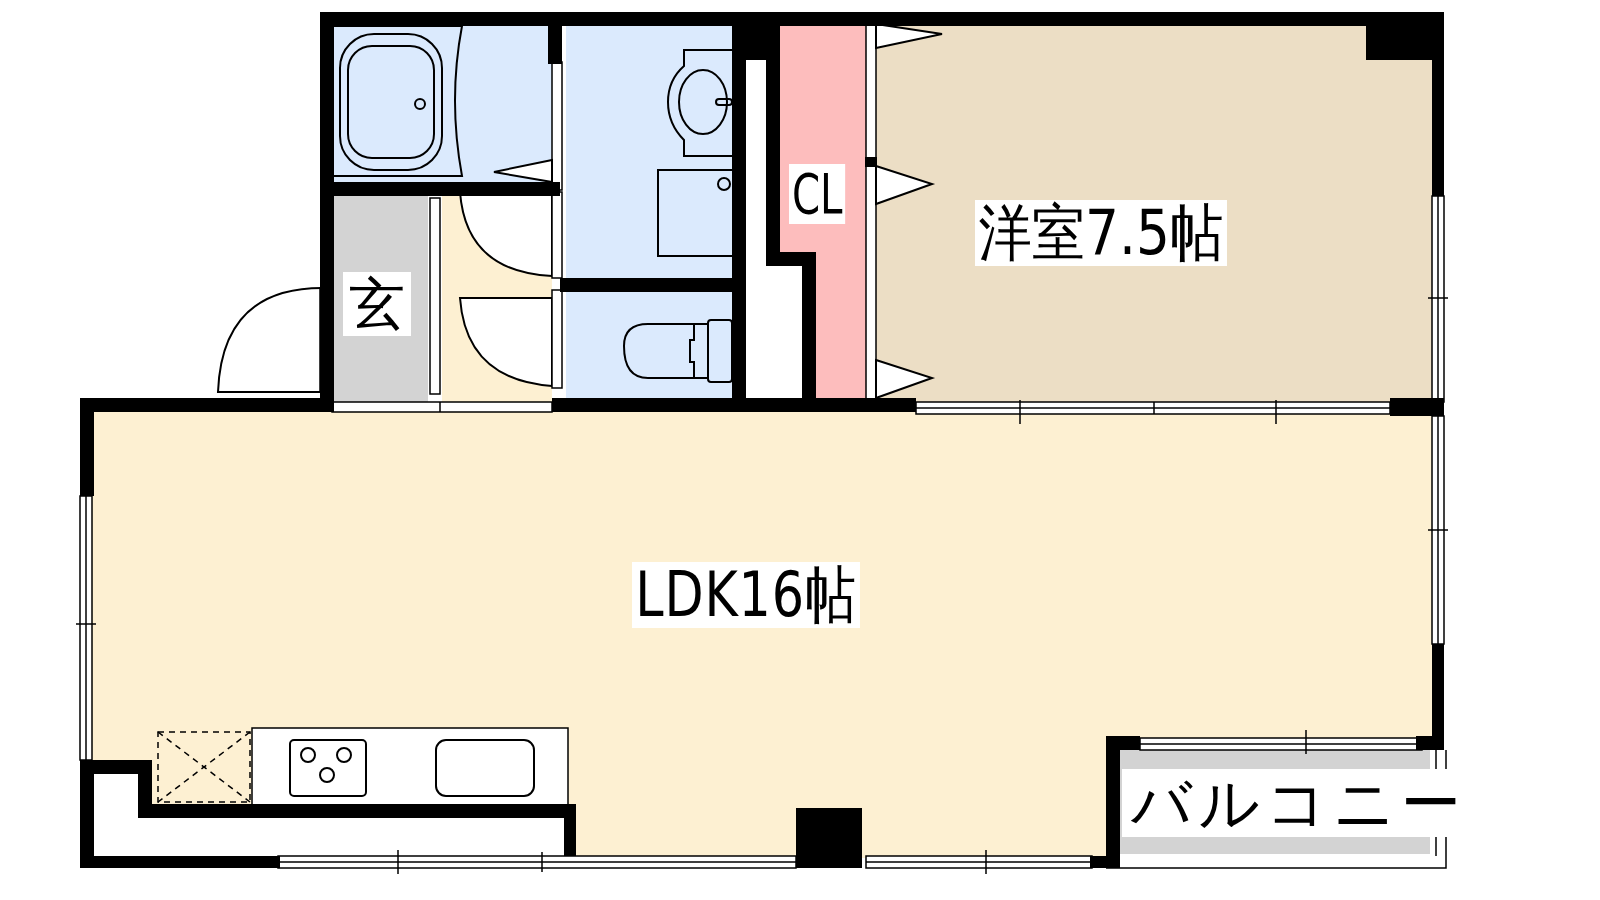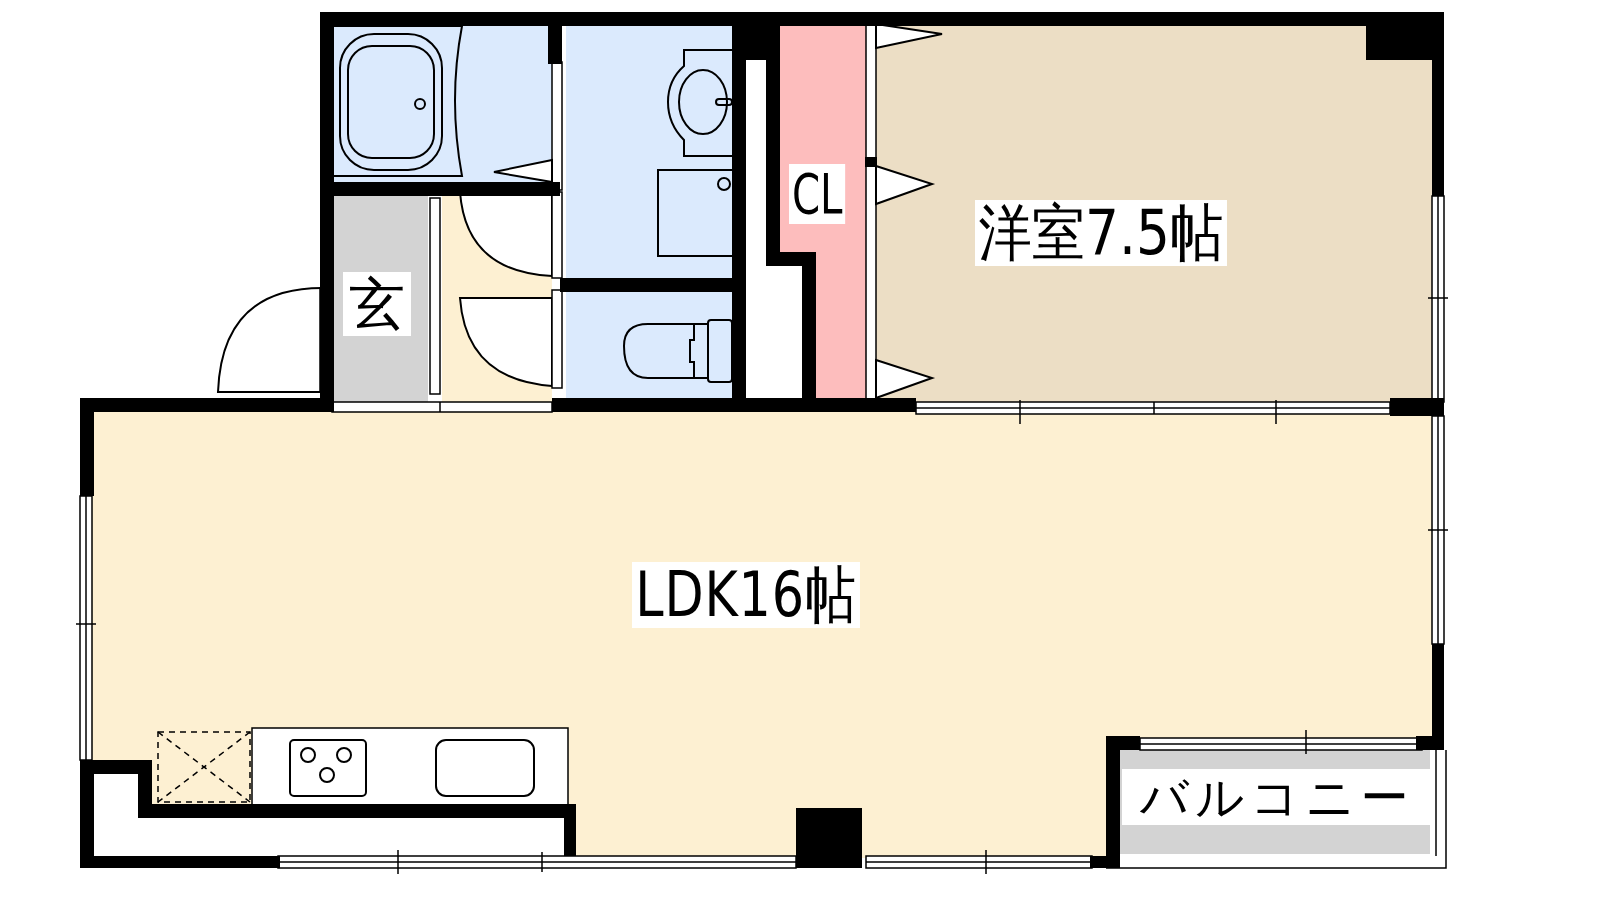--- a/index.html
+++ b/index.html
@@ -3,21 +3,21 @@
 <meta charset="utf-8">
 <style>
   html, body { margin: 0; padding: 0; background: #ffffff; }
   body { width: 1600px; height: 900px; overflow: hidden; position: relative; font-family: "DejaVu Sans", "Liberation Sans", sans-serif; }
   #plan { position: absolute; left: 0; top: 0; width: 1600px; height: 900px; }
   .label { position: absolute; background: #ffffff; color: #000; line-height: 1; white-space: nowrap; font-family: "DejaVu Sans", sans-serif; }
   .lbl-ldk { left: 632px; top: 562px; font-size: 62px; padding: 2px 4px; letter-spacing: 1px; transform: scaleX(0.82); transform-origin: left top; }
   .lbl-yoshitsu { left: 975px; top: 200px; font-size: 62px; padding: 2px 4px; transform: scaleX(0.86); transform-origin: left top; }
   .lbl-cl { left: 789px; top: 164px; font-size: 56px; padding: 2px 4px; transform: scaleX(0.72); transform-origin: left top; }
   .lbl-genkan { left: 343px; top: 272px; font-size: 56px; padding: 4px 6px; }
-  .lbl-balcony { left: 1122px; top: 769px; font-size: 48px; padding: 4px 18px; letter-spacing: 6px; }
+  .lbl-balcony { left: 1122px; top: 769px; font-size: 60px; padding: 4px 9px; letter-spacing: 6px; }
 </style>
 </head>
 <body>
 
 <svg id="plan" viewBox="0 0 1600 900" xmlns="http://www.w3.org/2000/svg">
 
   <g>
 
     <path fill="#fdf0d2" d="M92,412 L1432,412 L1432,738 L1108,738 L1108,858 L576,858 L576,808 L140,808 L140,770 L92,770 Z"></path>
 

